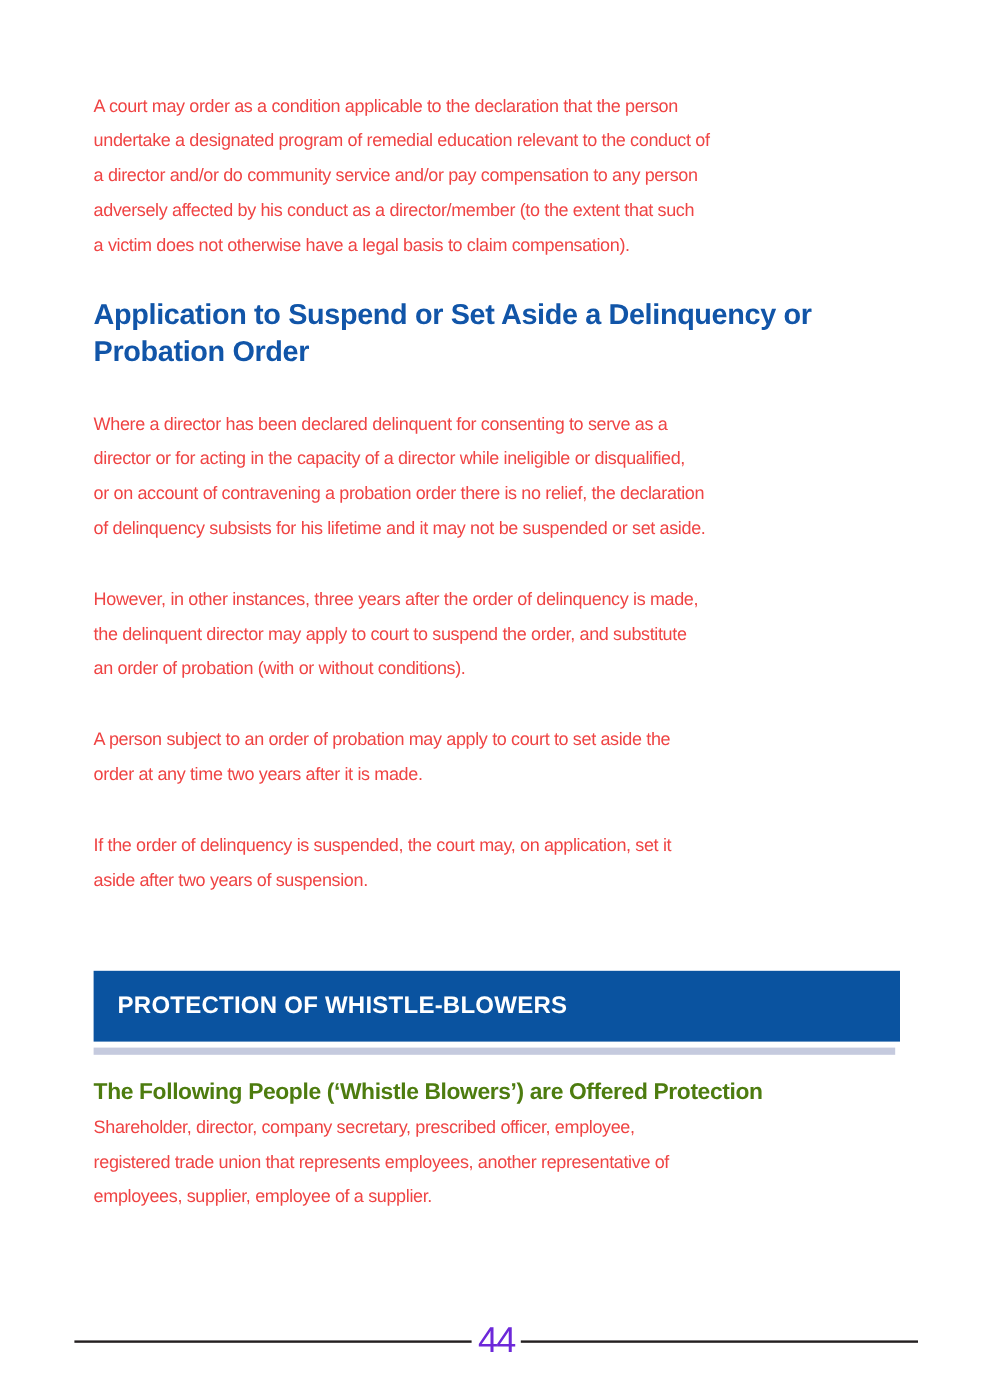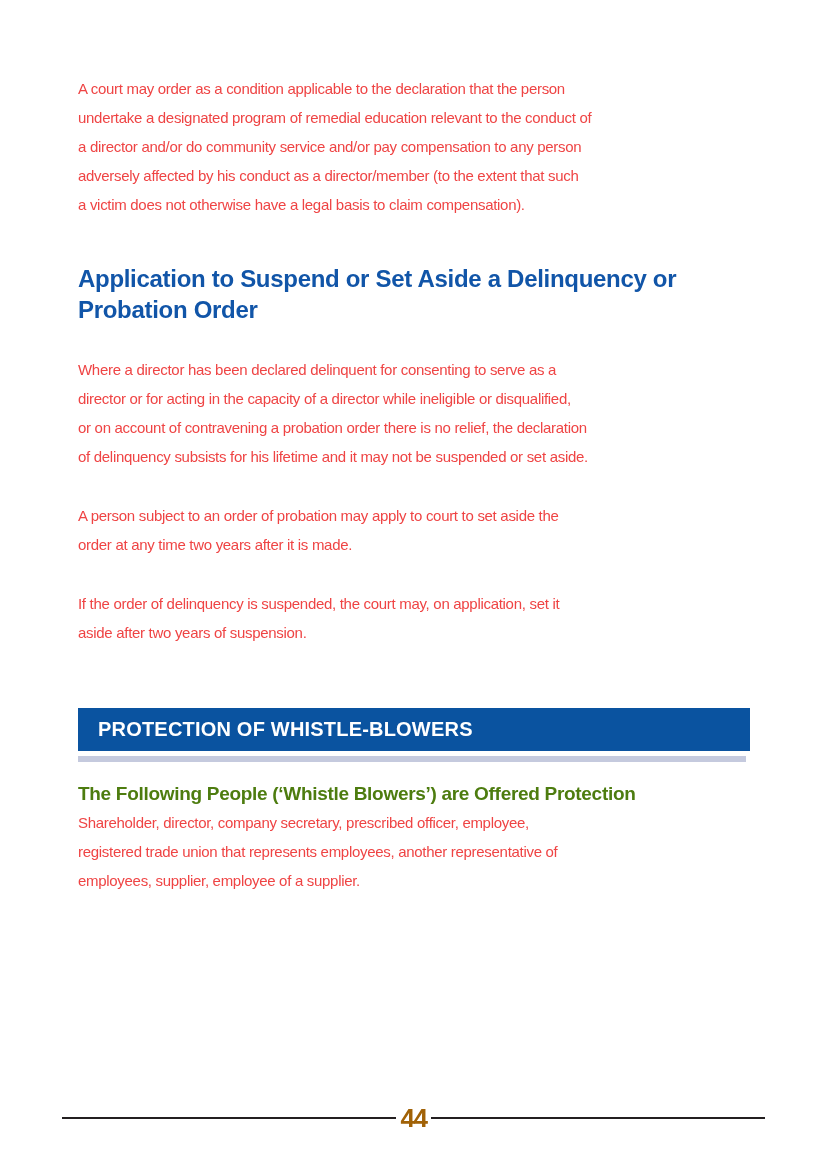--- a/index.html
+++ b/index.html
@@ -22,31 +22,31 @@
   .body-text {
     font-size: 15px;
     line-height: 29px;
     letter-spacing: -0.3px;
     white-space: pre;
     color: #ef4444;
   }
   .intro-para { margin-top: 74px; }
   .para { margin-top: 30px; }
   .section-heading {
-    margin-top: 44px;
+    margin-top: 28px;
     font-size: 24px;
     font-weight: bold;
     line-height: 31px;
     letter-spacing: -0.3px;
     color: #1155a8;
     white-space: pre;
   }
   .banner {
     margin-top: 61px;
-    height: 43px;
+    height: 59px;
     background: #0a53a0;
     display: flex;
     align-items: center;
     padding-left: 20px;
   }
   .banner-title {
     color: #ffffff;
     font-size: 20px;
     font-weight: bold;
     letter-spacing: 0.2px;
@@ -77,24 +77,24 @@
     display: flex;
     align-items: center;
   }
   .footer-rule {
     flex: 1;
     height: 2px;
     background: #231f20;
   }
   .page-number {
     padding: 0 5px;
-    font-size: 26px;
-    font-weight: bold;
+    font-size: 30px;
+    font-weight: normal;
     letter-spacing: -1.5px;
-    color: #a16207;
+    color: #6d28d9;
     line-height: 34px;
   }
 </style>
 </head>
 <body>
 
 <div class="page">
   <div class="content">
 
     <p class="body-text intro-para">A court may order as a condition applicable to the declaration that the person
@@ -104,20 +104,23 @@
 a victim does not otherwise have a legal basis to claim compensation).</p>
 
     <h2 class="section-heading">Application to Suspend or Set Aside a Delinquency or
 Probation Order</h2>
 
     <p class="body-text para">Where a director has been declared delinquent for consenting to serve as a
 director or for acting in the capacity of a director while ineligible or disqualified,
 or on account of contravening a probation order there is no relief, the declaration
 of delinquency subsists for his lifetime and it may not be suspended or set aside.</p>
 
+    <p class="body-text para">However, in other instances, three years after the order of delinquency is made,
+the delinquent director may apply to court to suspend the order, and substitute
+an order of probation (with or without conditions).</p>
 
     <p class="body-text para">A person subject to an order of probation may apply to court to set aside the
 order at any time two years after it is made.</p>
 
     <p class="body-text para">If the order of delinquency is suspended, the court may, on application, set it
 aside after two years of suspension.</p>
 
     <div class="banner">
       <span class="banner-title">PROTECTION OF WHISTLE-BLOWERS</span>
     </div>

